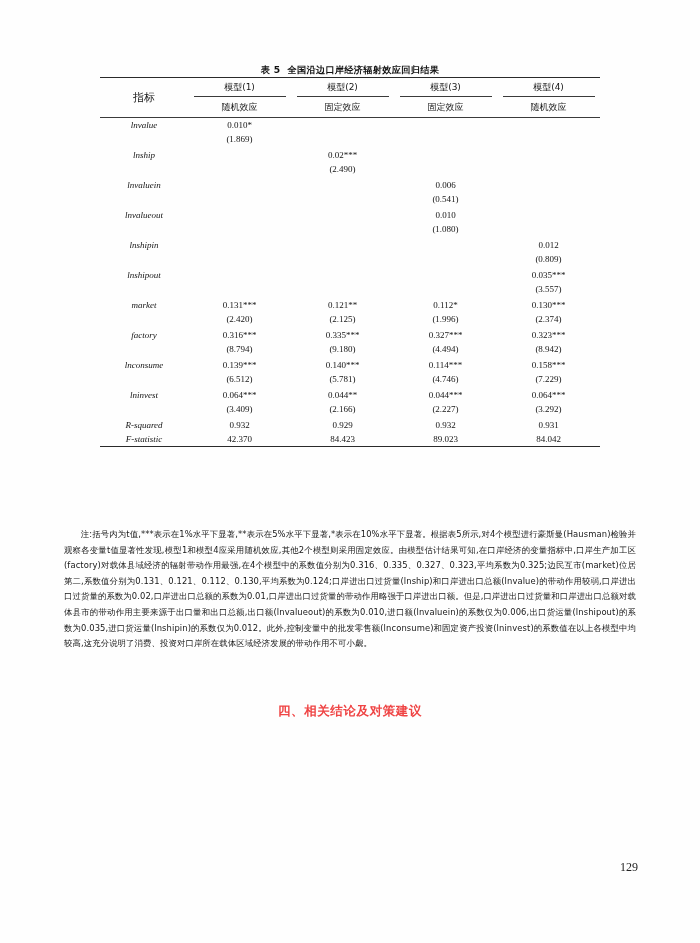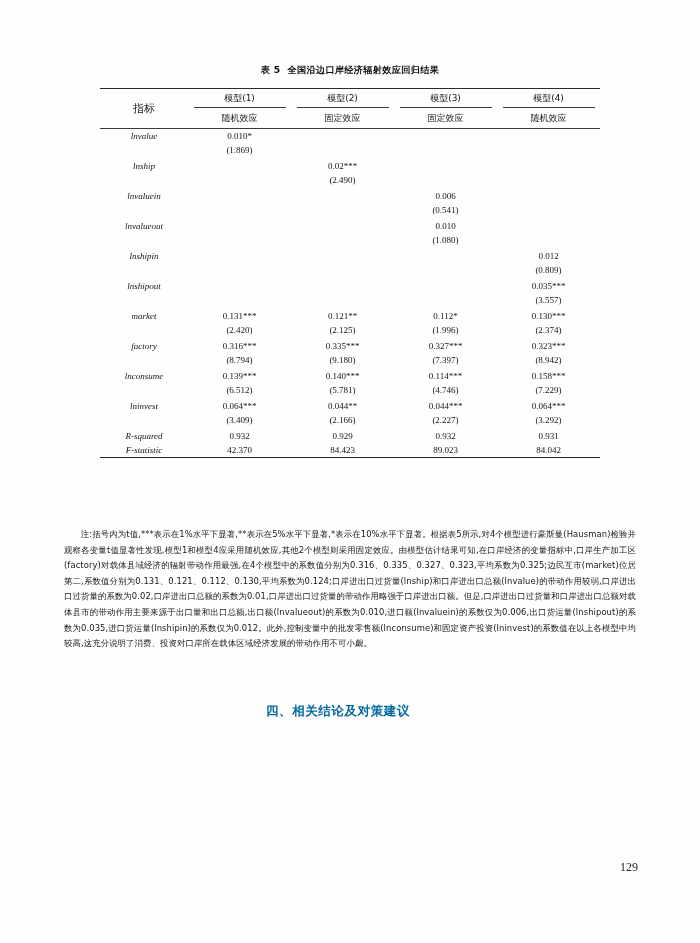--- a/index.html
+++ b/index.html
@@ -28,21 +28,21 @@
     top: 64px;
     width: 500px;
   }
   .table-caption {
     text-align: center;
     font-family: "DejaVu Sans", "Liberation Sans", sans-serif;
     font-size: 9.2px;
     font-weight: bold;
     letter-spacing: .3px;
     color: #111;
-    margin-bottom: 11px;
+    margin-bottom: 0;
   }
   .table-caption .cap-num { margin-right: 7px; }
 
   table.reg {
     width: 500px;
     border-collapse: collapse;
     font-size: 9px;
     color: #141414;
   }
   table.reg td, table.reg th {
@@ -115,29 +115,29 @@
     text-align: justify;
     text-justify: inter-character;
     color: #161616;
     text-indent: 2em;
     letter-spacing: .1px;
   }
 
   
   .sec-head {
     position: absolute;
-    left: 52px;
+    left: 64px;
     top: 703px;
     width: 572px;
     text-align: center;
     font-family: "DejaVu Sans", "Liberation Sans", sans-serif;
     font-size: 12.5px;
     font-weight: bold;
     letter-spacing: .6px;
-    color: #0369a1;
+    color: #ef4444;
   }
   .sub-head {
     position: absolute;
     left: 64px;
     top: 738px;
     width: 572px;
     font-family: "DejaVu Sans", "Liberation Sans", sans-serif;
     font-size: 10px;
     font-weight: bold;
     color: #111;
@@ -306,21 +306,21 @@
             <td class="var-cell">factory</td>
             <td class="val-cell">0.316***</td>
             <td class="val-cell">0.335***</td>
             <td class="val-cell">0.327***</td>
             <td class="val-cell">0.323***</td>
           </tr>
           <tr>
             <td class="var-cell"></td>
             <td class="t-cell">(8.794)</td>
             <td class="t-cell">(9.180)</td>
-            <td class="t-cell">(7.397)</td>
+            <td class="t-cell">(4.494)</td>
             <td class="t-cell">(8.942)</td>
           </tr>
           <tr>
             <td class="var-cell">lnconsume</td>
             <td class="val-cell">0.139***</td>
             <td class="val-cell">0.140***</td>
             <td class="val-cell">0.114***</td>
             <td class="val-cell">0.158***</td>
           </tr>
           <tr>

